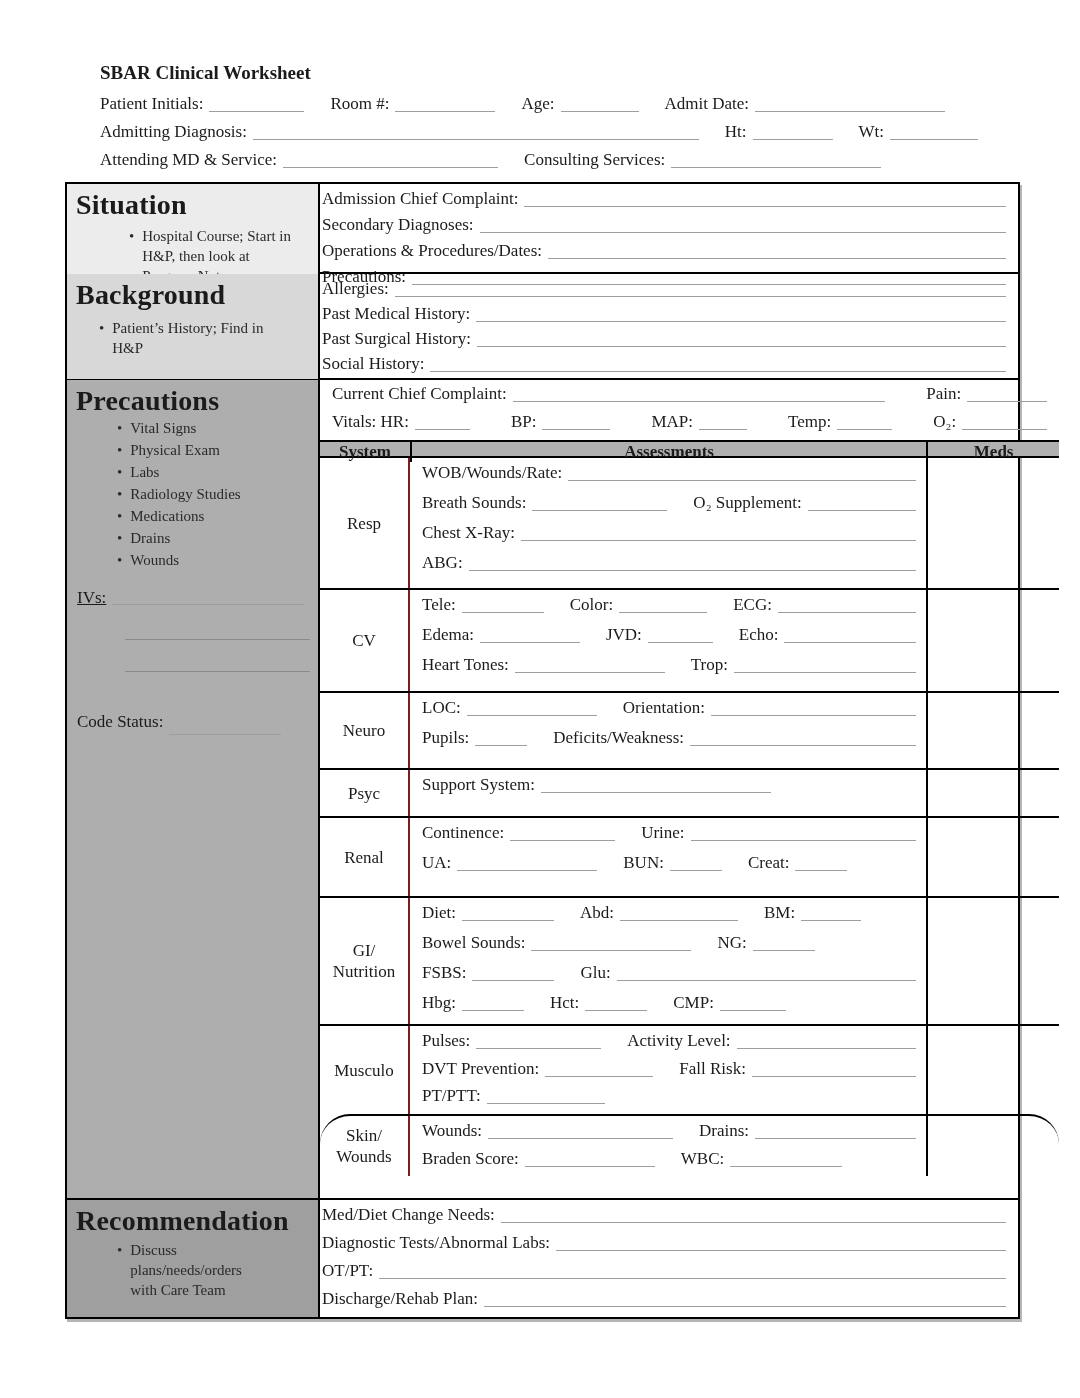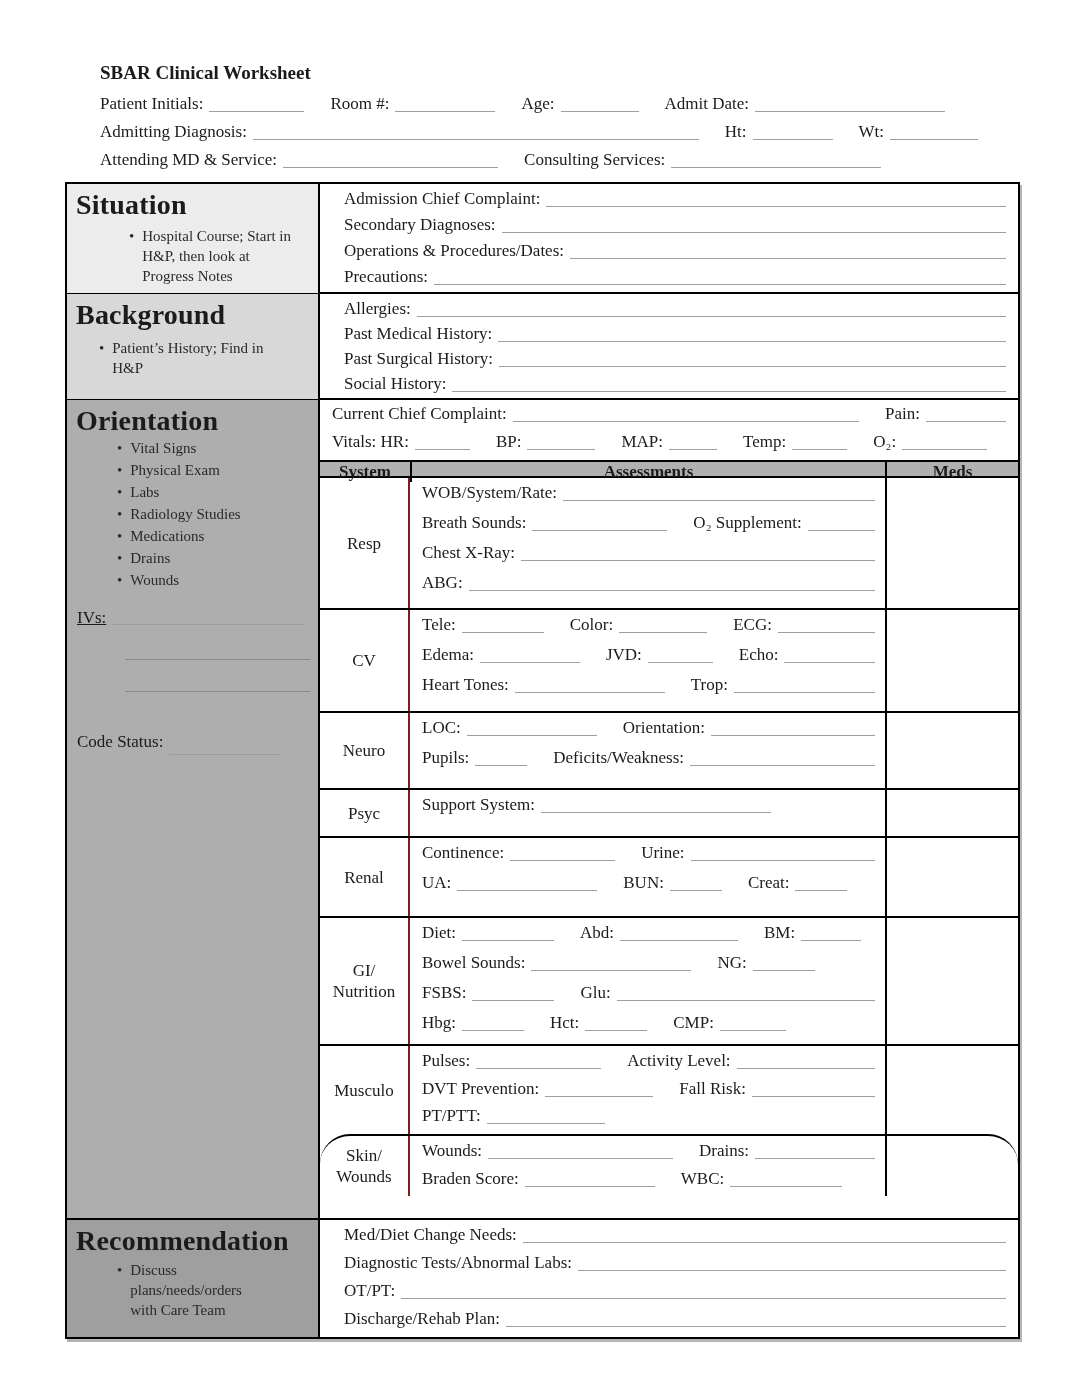--- a/index.html
+++ b/index.html
@@ -23,44 +23,44 @@
   
   .form{position:absolute;left:65px;top:182px;width:951px;border:2px solid #000;background:#fff;
         box-shadow:2px 3px 0 #b5b5b5;}
   .srow{display:grid;grid-template-columns:253px 1fr;}
   .srow + .srow{border-top:2px solid #000;}
   .scell{border-right:2px solid #000;box-sizing:border-box;padding-top:6px;}
   .rcell{box-sizing:border-box;}
   .sec-heading{font-weight:bold;font-size:28px;line-height:30px;padding-left:9px;letter-spacing:.2px;}
   .bul{display:flex;gap:8px;font-size:15px;line-height:20px;margin-top:2px;color:#2a2a2a;}
   .dot{flex:0 0 auto;}
-  .row-sit{height:108px;} .row-bg{height:104px;} .row-as{height:818px;} .row-rec{height:117px;}
+  .row-sit{height:88px;} .row-bg{height:104px;} .row-as{height:818px;} .row-rec{height:117px;}
   .row-sit .scell{background:var(--c-sit,#ececec);}
   .row-bg  .scell{background:var(--c-bg,#d8d8d8);}
   .row-as  .scell{background:var(--c-as,#aeaeae);}
   .row-rec .scell{background:var(--c-rec,#9f9f9f);}
   .bl-sit{margin-left:62px;margin-top:6px;} .bl-sit .btx{max-width:160px;}
   .bl-bg{margin-left:32px;margin-top:8px;}  .bl-bg .btx{max-width:185px;}
   .bl-as{margin-left:50px;}
   .bl-rec{margin-left:50px;margin-top:4px;} .bl-rec .btx{max-width:135px;}
 
-  .sec-lines{padding:5px 12px 0 24px;display:flex;flex-direction:column;}
+  .sec-lines{padding:5px 12px 0 2px;display:flex;flex-direction:column;}
   .row-sit .fline{height:26px;} .row-bg .fline{height:25px;} .row-rec .fline{height:28px;}
 
   
   .ivs{display:flex;align-items:flex-start;margin:18px 14px 0 10px;text-decoration:underline;}
   .iv-ul{margin:30px 14px 0 58px;border-bottom:1px solid #8a8a8a;height:1px;width:185px;}
   .codestatus{display:flex;align-items:flex-end;margin:40px 14px 0 10px;}
   .codestatus .ful{width:112px;}
   .ivs .ful{flex:1 1 auto;}
 
   
   .as-right{display:flex;flex-direction:column;}
   .as-top{height:60px;padding:4px 12px 0 12px;display:flex;flex-direction:column;box-sizing:border-box;}
-  .as-top .fline{height:28px;}
+  .as-top .fline{height:28px;gap:41px;}
   .systable{flex:1 1 auto;display:flex;flex-direction:column;border-top:2px solid #000;}
   .thead{display:grid;grid-template-columns:90px 1fr 133px;background:var(--c-th,#b0b0b0);
          border-bottom:2px solid #000;height:16px;box-sizing:border-box;}
   .thead > div{display:flex;align-items:center;justify-content:center;font-weight:bold;}
   .thead > div + div{border-left:2px solid #000;}
   .trow{display:grid;grid-template-columns:90px 1fr 133px;box-sizing:border-box;}
   .trow + .trow{border-top:2px solid #000;}
   .tsys{border-right:2px solid #7f1d1d;display:flex;align-items:center;justify-content:center;
         text-align:center;line-height:21px;}
   .tmed{border-left:2px solid #000;}
@@ -193,21 +193,21 @@
             <span class="fseg grow">
               <span class="flab">Social History:</span>
               <span class="ful fill"></span>
             </span>
           </div>
         </div>
     </div>
 
     <div class="srow row-as">
       <div class="scell">
-        <div class="sec-heading">Orientation</div>
+        <div class="sec-heading">Precautions</div>
         <div id="assessment-bullets" class="bl-as">
             <div class="bul">
               <span class="dot">•</span>
               <span class="btx">Vital Signs</span>
             </div>
             <div class="bul">
               <span class="dot">•</span>
               <span class="btx">Physical Exam</span>
             </div>
             <div class="bul">
@@ -284,21 +284,21 @@
             <div>System</div>
             <div>Assessments</div>
             <div>Meds</div>
           </div>
           <div id="sys-rows">
               <div class="trow" style="height: 130px;">
                 <div class="tsys">Resp</div>
                 <div class="tmid">
                   <div class="fline">
                     <span class="fseg grow">
-                      <span class="flab">WOB/System/Rate:</span>
+                      <span class="flab">WOB/Wounds/Rate:</span>
                       <span class="ful fill"></span>
                     </span>
                   </div>
                   <div class="fline">
                     <span class="fseg">
                       <span class="flab">Breath Sounds:</span>
                       <span class="ful" style="width: 135px;"></span>
                     </span>
                     <span class="fseg grow">
                       <span class="flab">O₂ Supplement:</span>

